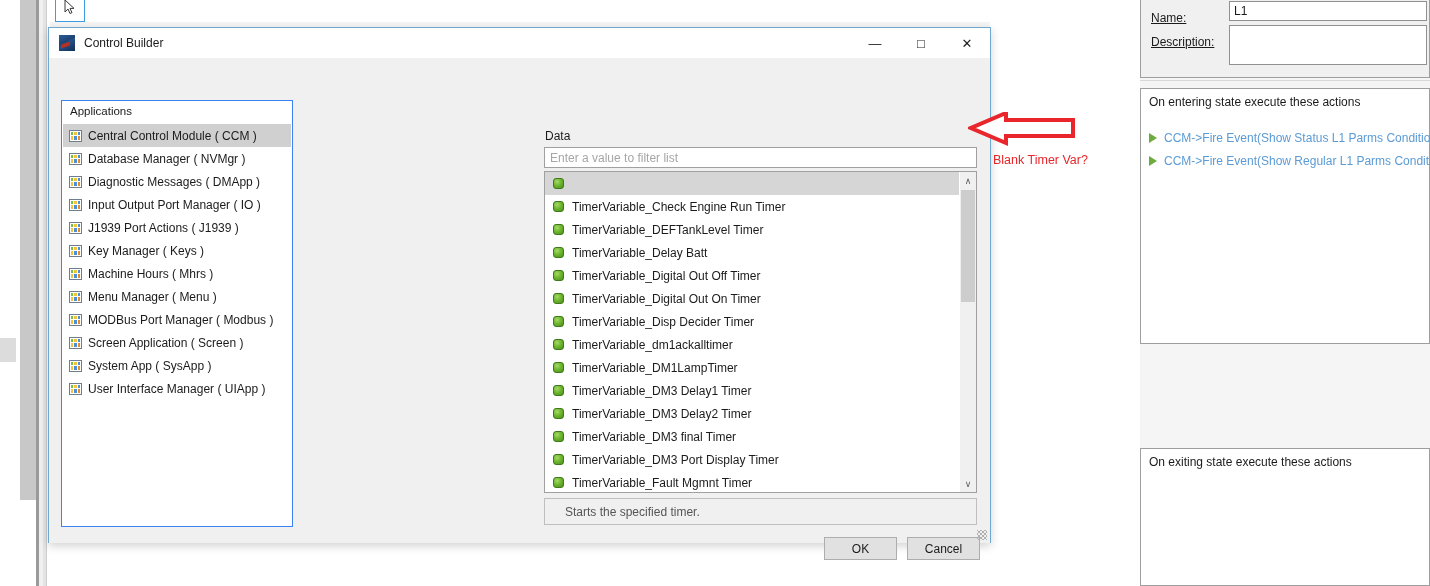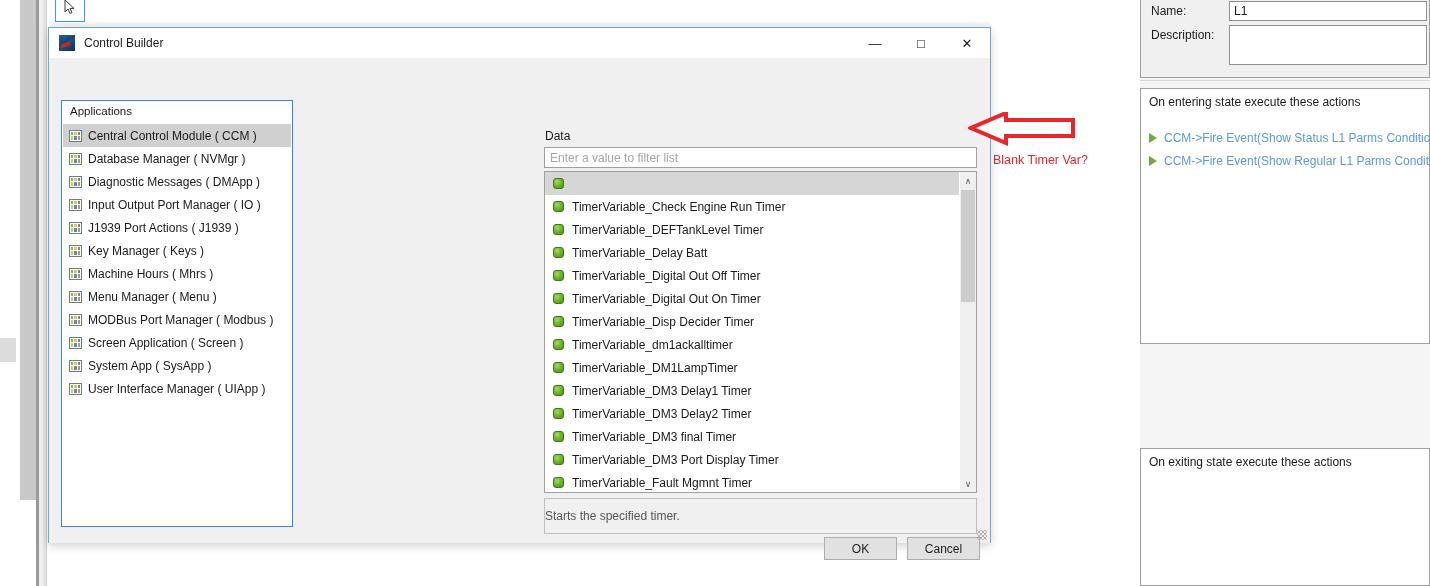--- a/index.html
+++ b/index.html
@@ -261,29 +261,29 @@
     position: absolute;
     left: 1px; right: 1px;
     top: 18px; height: 112px;
     background: #cdcdcd;
     cursor: default;
   }
 
   .status-box {
     position: absolute;
     left: 495px; top: 440px;
-    width: 433px; height: 36px;
+    width: 433px; height: 27px;
     border: 1px solid #bfbfbf;
     box-sizing: border-box;
     background: #f0f0f0;
     font-size: 12px;
     color: #555555;
     display: flex;
     align-items: center;
-    padding-left: 0;
+    padding-left: 20px;
   }
 
   
   .dlg-btn {
     position: absolute;
     width: 73px; height: 23px;
     background: #e1e1e1;
     border: 1px solid #adadad;
     box-sizing: border-box;
     font-size: 12px;
@@ -336,21 +336,21 @@
   #rbox-enter   { left: 1140px; top: 88px;  width: 290px; height: 256px; }
   #rbox-exit    { left: 1140px; top: 448px; width: 290px; height: 138px; }
 
   .field-row {
     position: absolute;
     display: flex;
     align-items: flex-start;
     font-size: 12px;
     color: #1b1b1b;
   }
-  .field-label { width: 78px; padding-top: 3px; }
+  .field-label { width: 78px; padding-top: 10px; text-decoration: underline; }
   .field-input {
     border: 1px solid #909090;
     background: #ffffff;
     box-sizing: border-box;
     font-size: 12px;
     font-family: "Liberation Sans", sans-serif;
     color: #1b1b1b;
     padding: 2px 4px;
     outline: none;
     resize: none;

